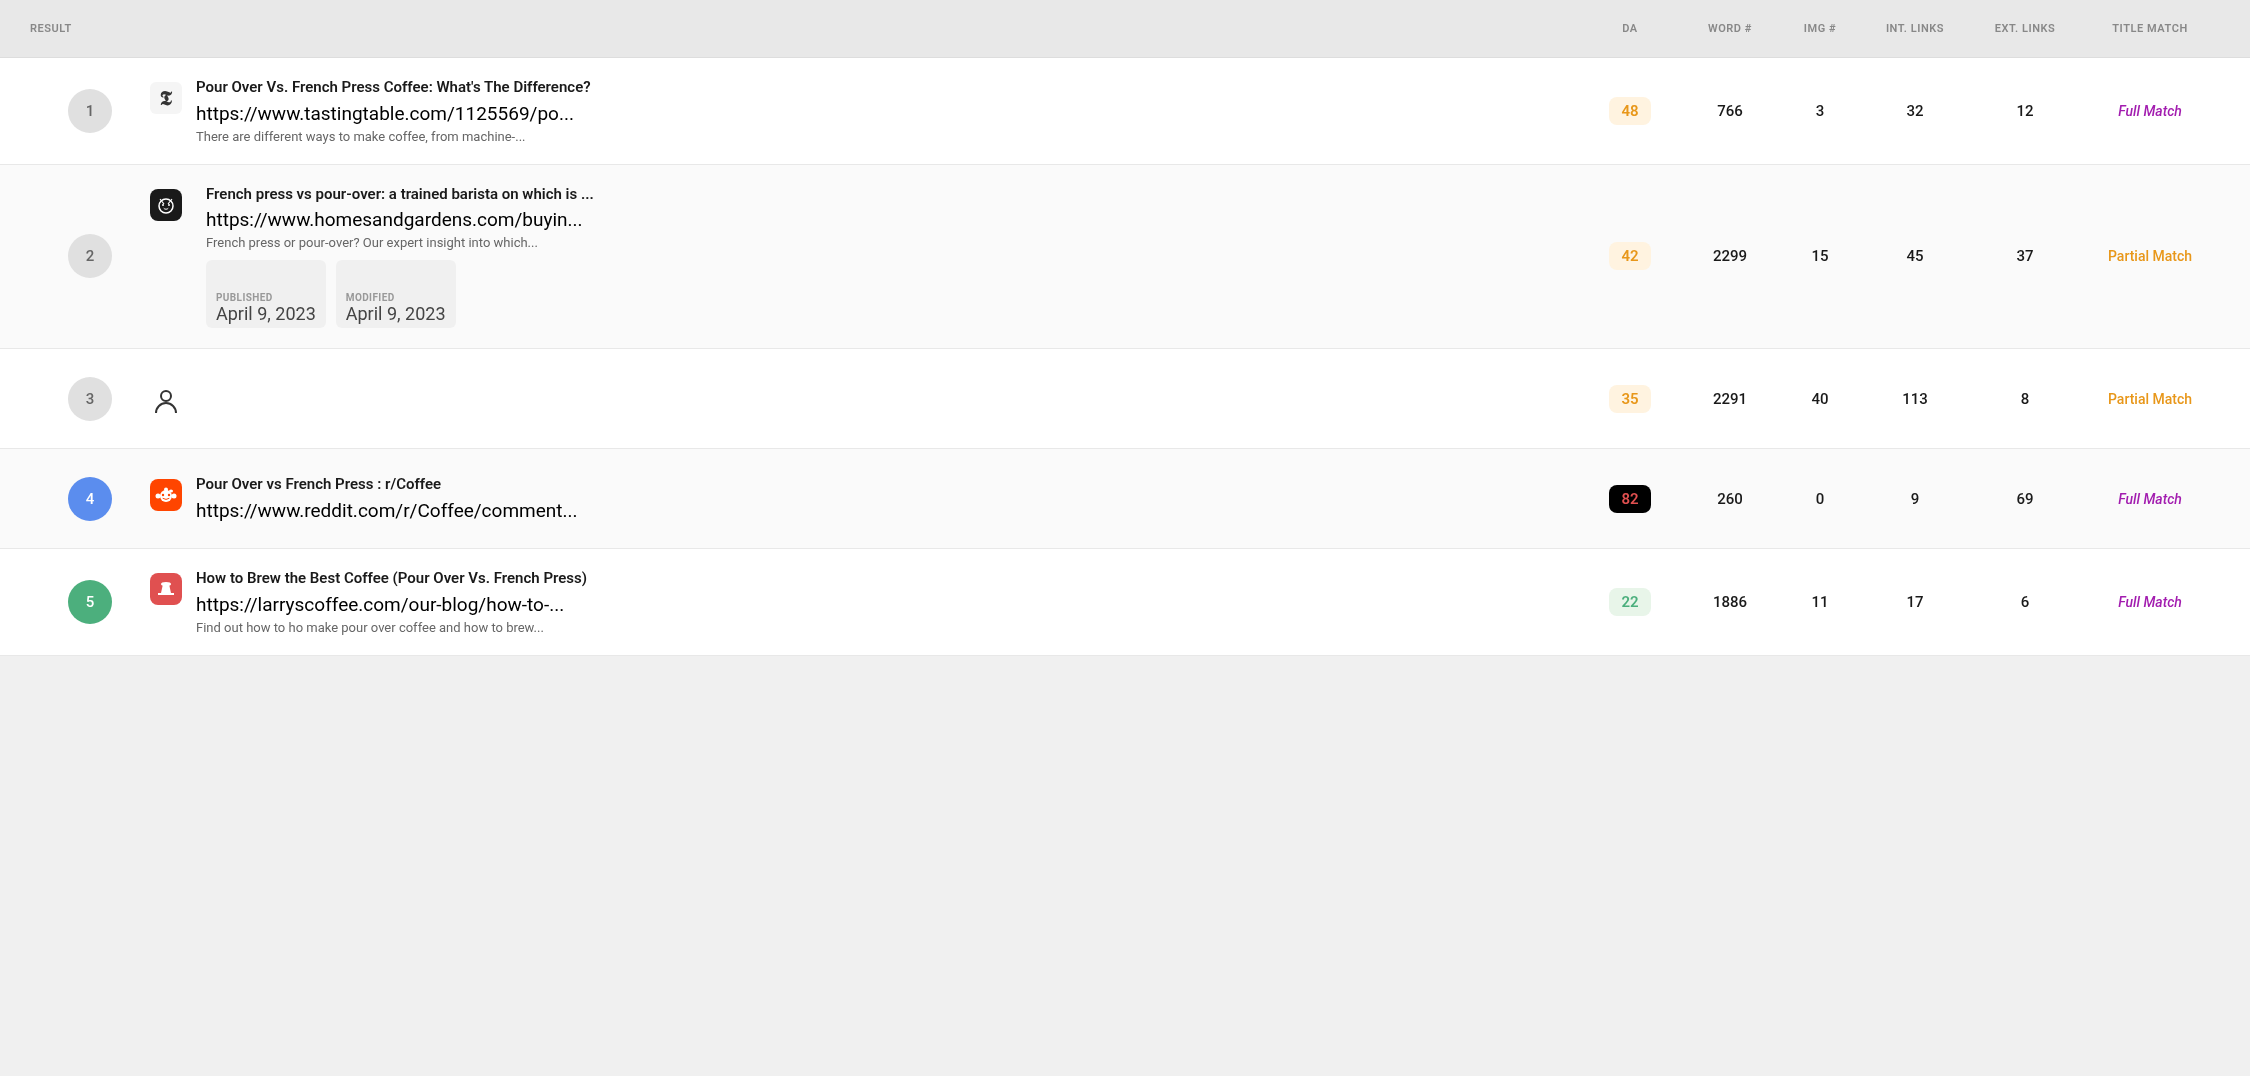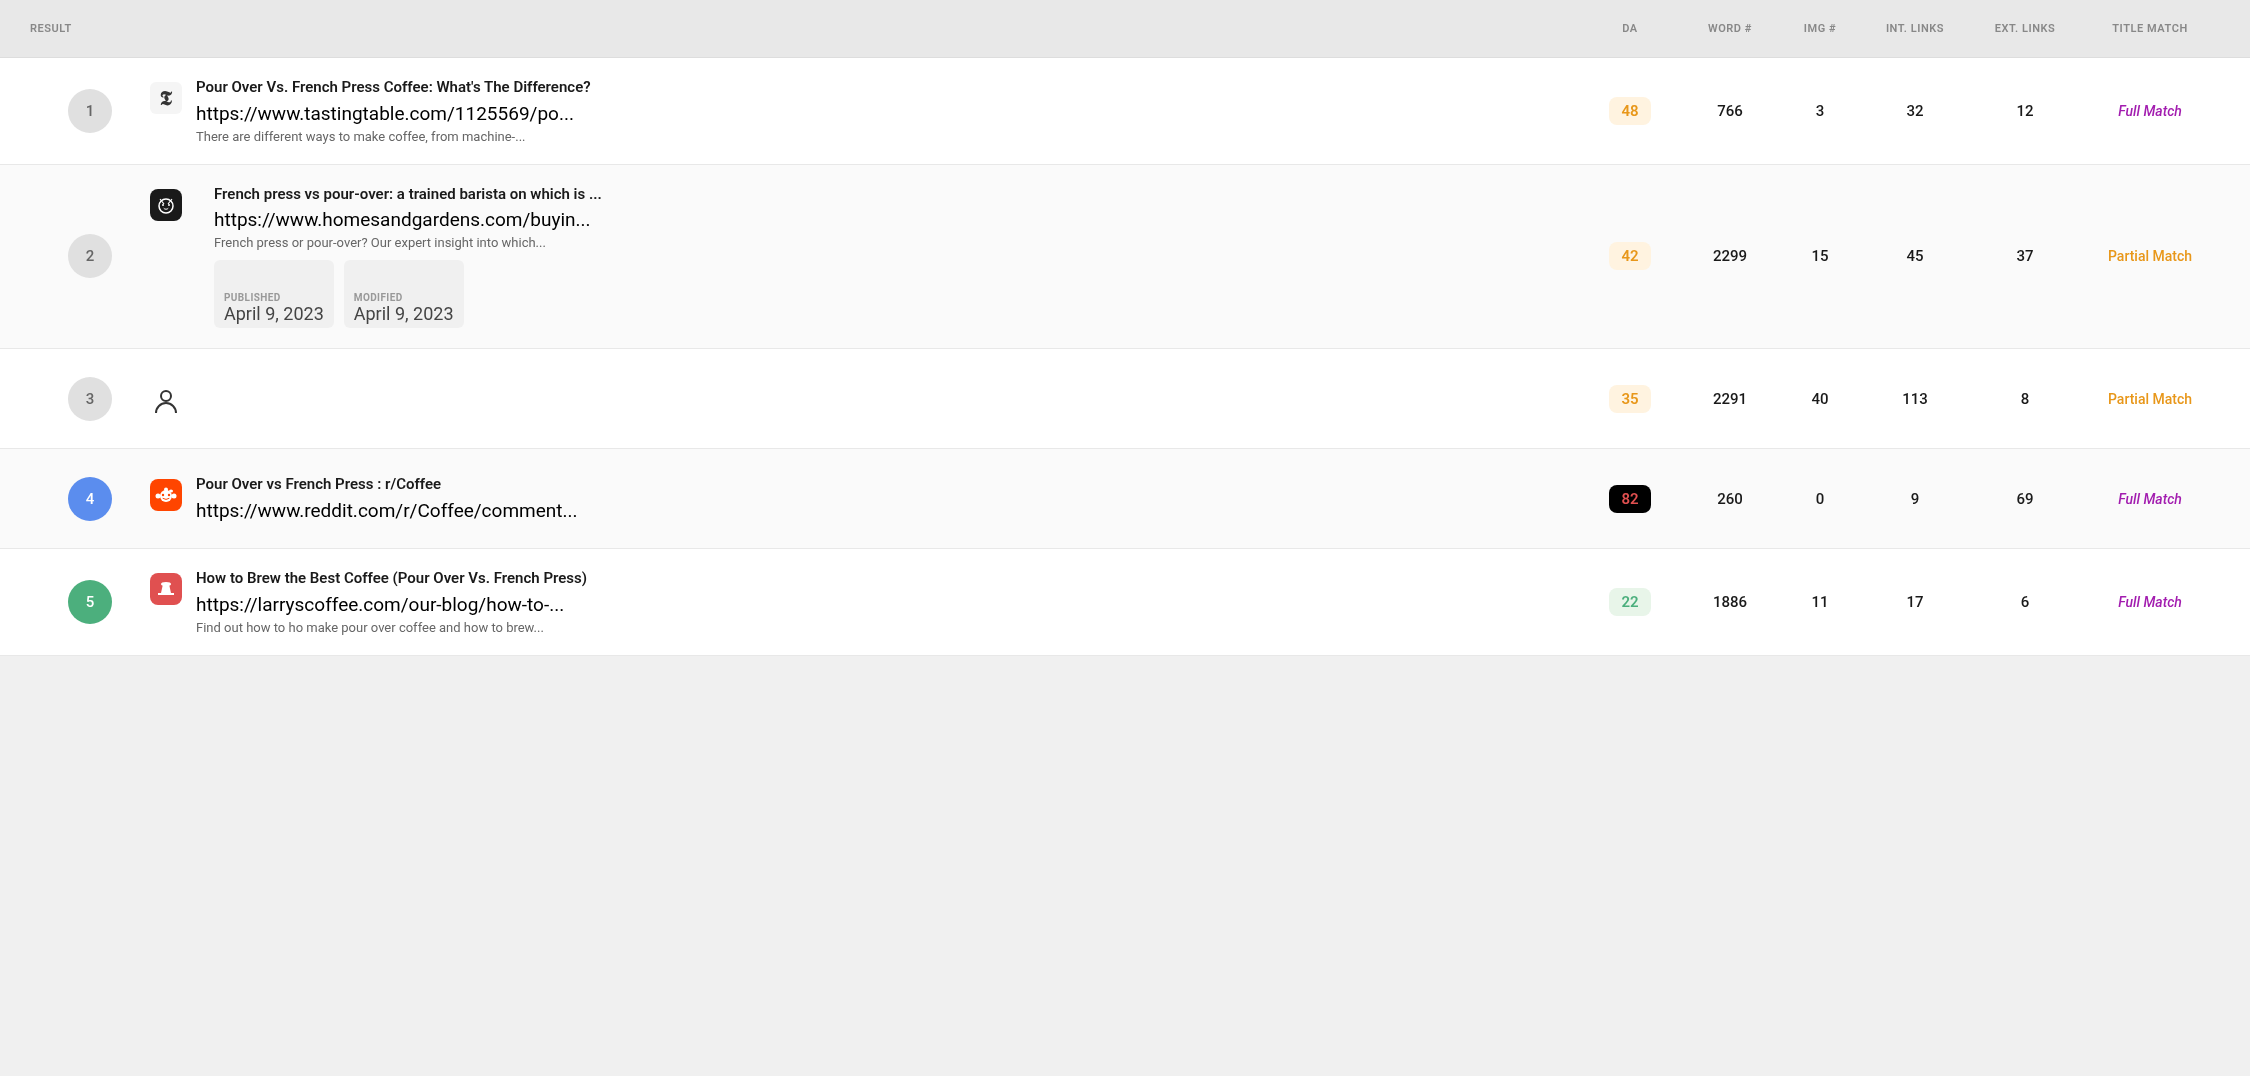--- a/index.html
+++ b/index.html
@@ -179,21 +179,21 @@
     <div class="cell">766</div>
     <div class="cell">3</div>
     <div class="cell">32</div>
     <div class="cell">12</div>
     <div class="title-match full">Full Match</div>
   </div>
       <div class="result-row">
     <div style="display:flex;align-items:center;justify-content:center;">
       <div class="rank-circle" style="background:#e0e0e0;color:#666;">2</div>
     </div>
-    <div style="display:flex;align-items:flex-start;gap:32px;">
+    <div style="display:flex;align-items:flex-start;gap:24px;">
       <div class="favicon-col" style="padding-top:4px;flex-shrink:0;">
         <div class="favicon" style="background:#1a1a1a; color:#fff;; border-radius:8px; font-size:18px;">
         <svg width="28" height="28" viewBox="0 0 28 28" fill="none">
           <rect width="28" height="28" rx="6" fill="#1a1a1a"></rect>
           <circle cx="14" cy="15" r="7" stroke="white" stroke-width="1.5" fill="none"></circle>
           <circle cx="11" cy="14" r="1" fill="white"></circle>
           <circle cx="17" cy="14" r="1" fill="white"></circle>
           <path d="M12 17.5c.5.5 1 .7 2 .7s1.5-.2 2-.7" stroke="white" stroke-width="1" stroke-linecap="round" fill="none"></path>
           <path d="M8 8 l4 5" stroke="white" stroke-width="1.2"></path>
           <path d="M20 8 l-4 5" stroke="white" stroke-width="1.2"></path>

